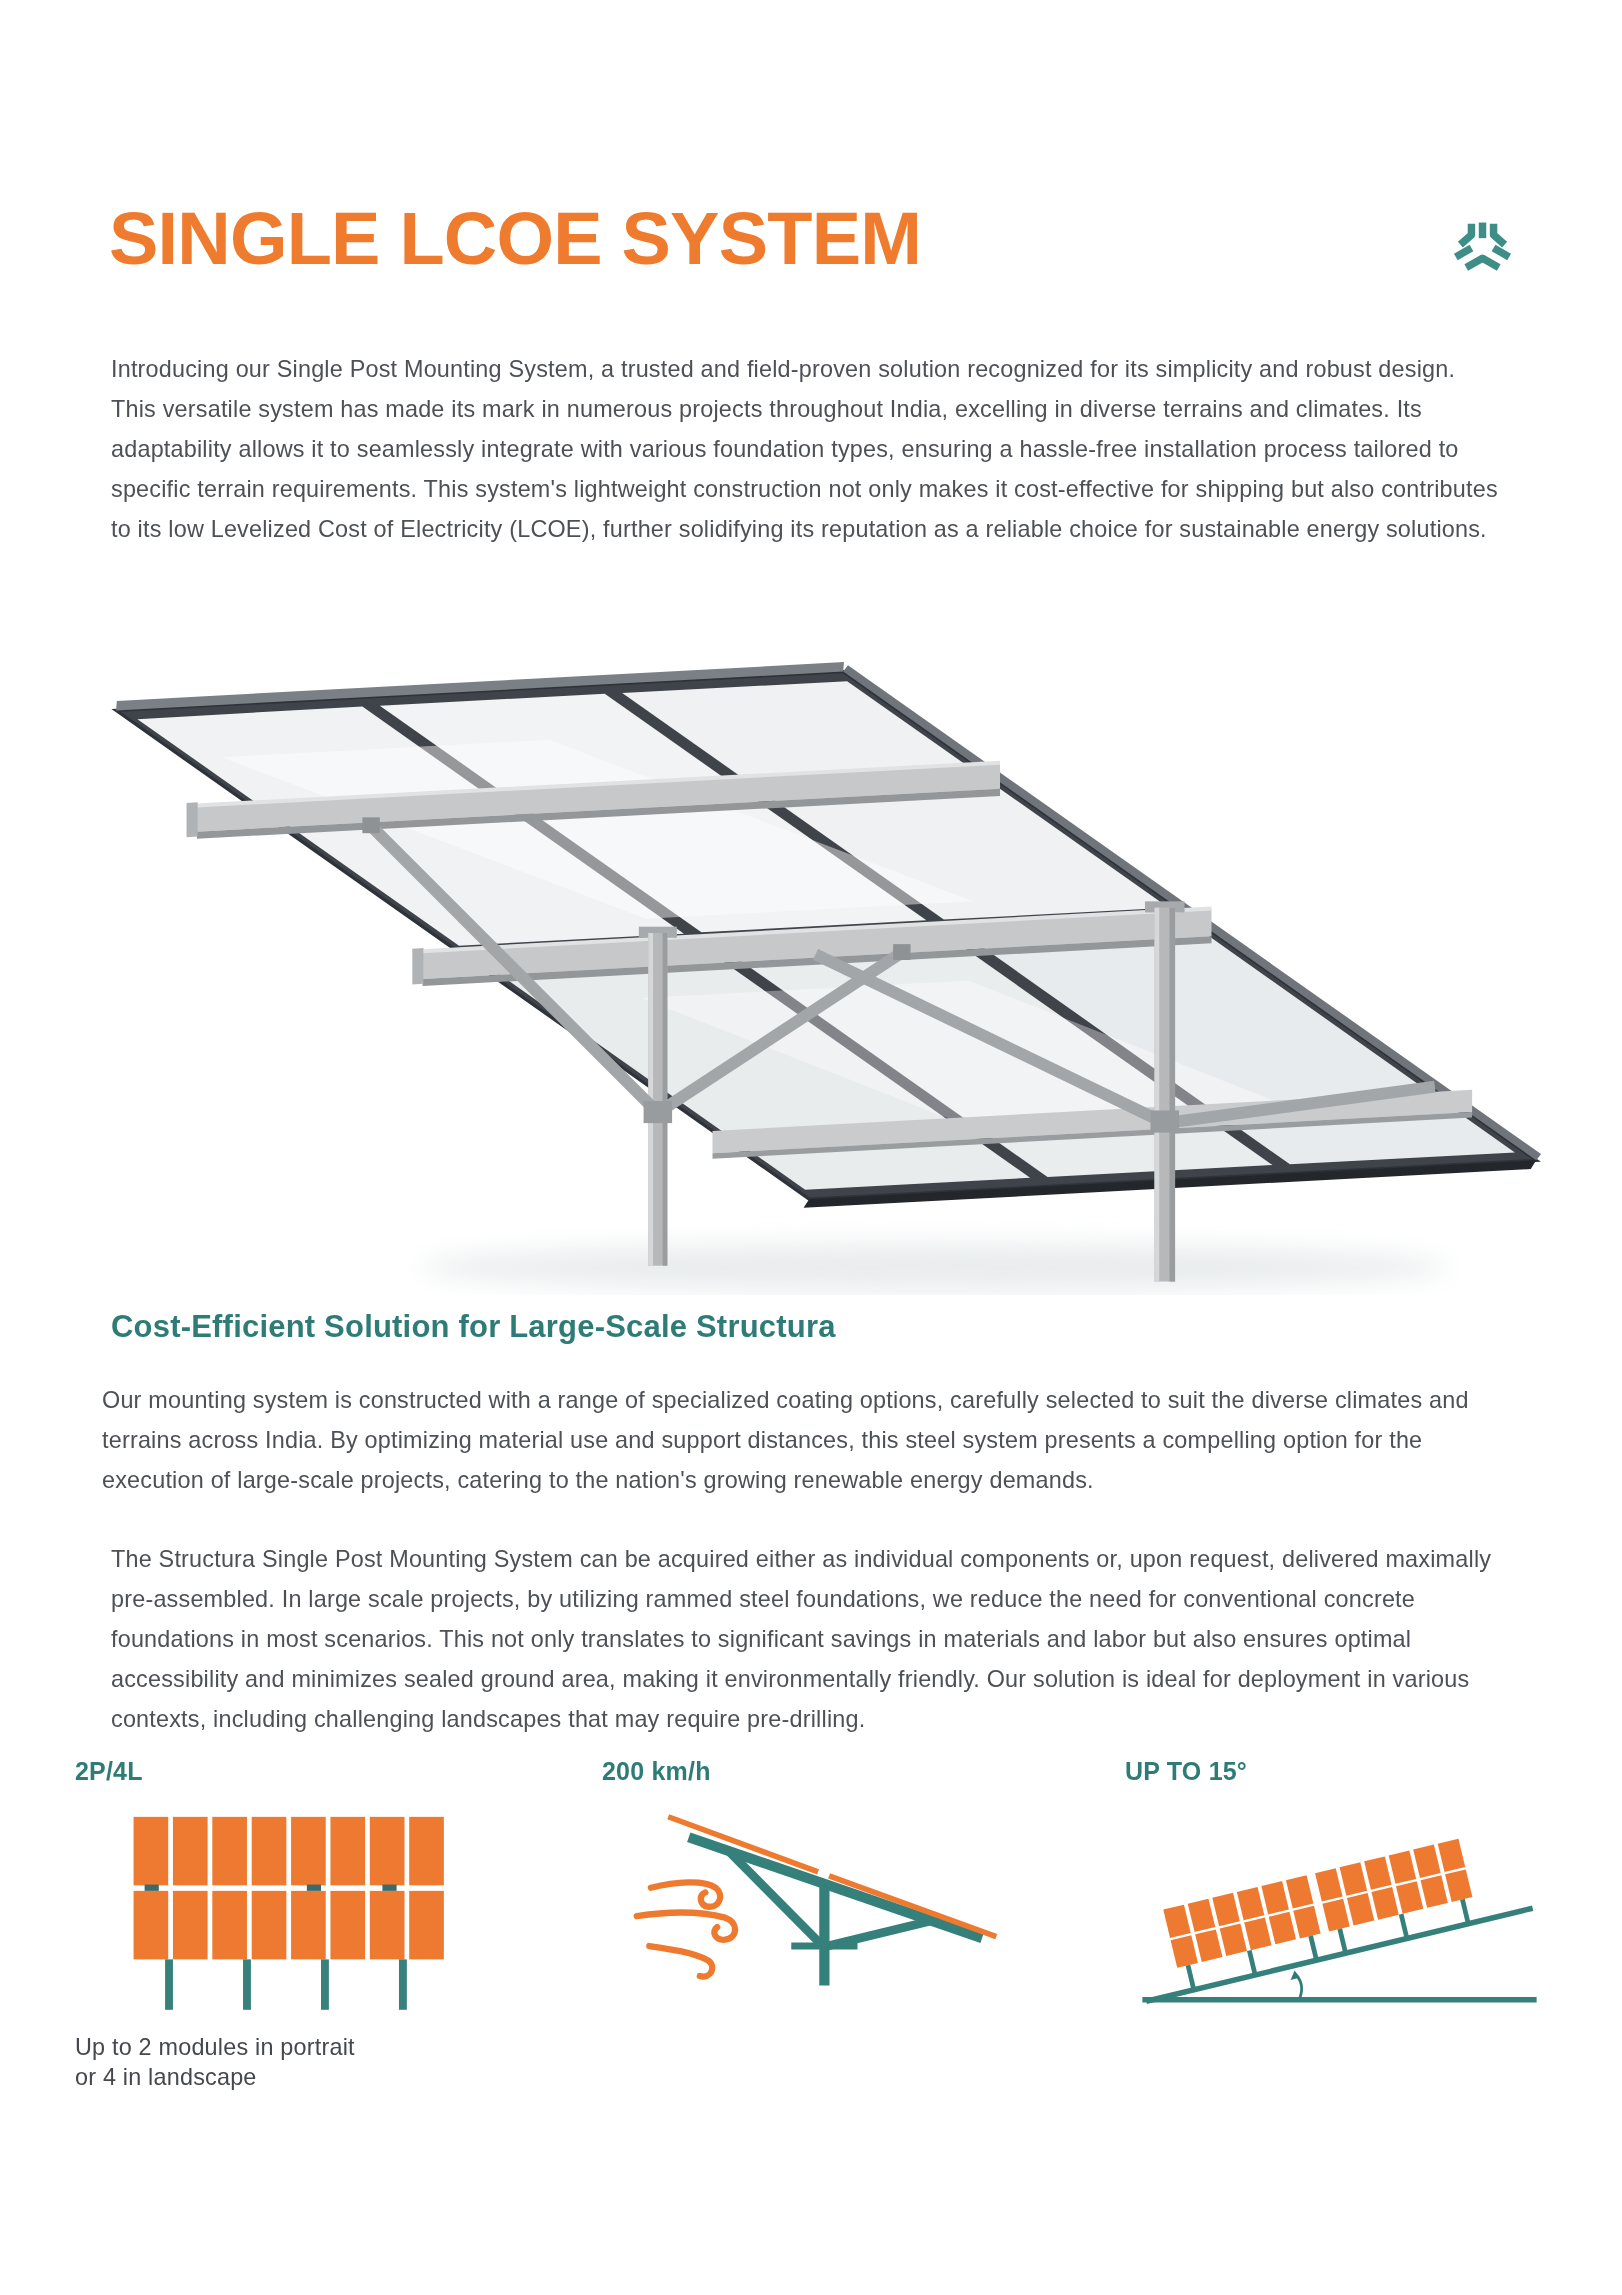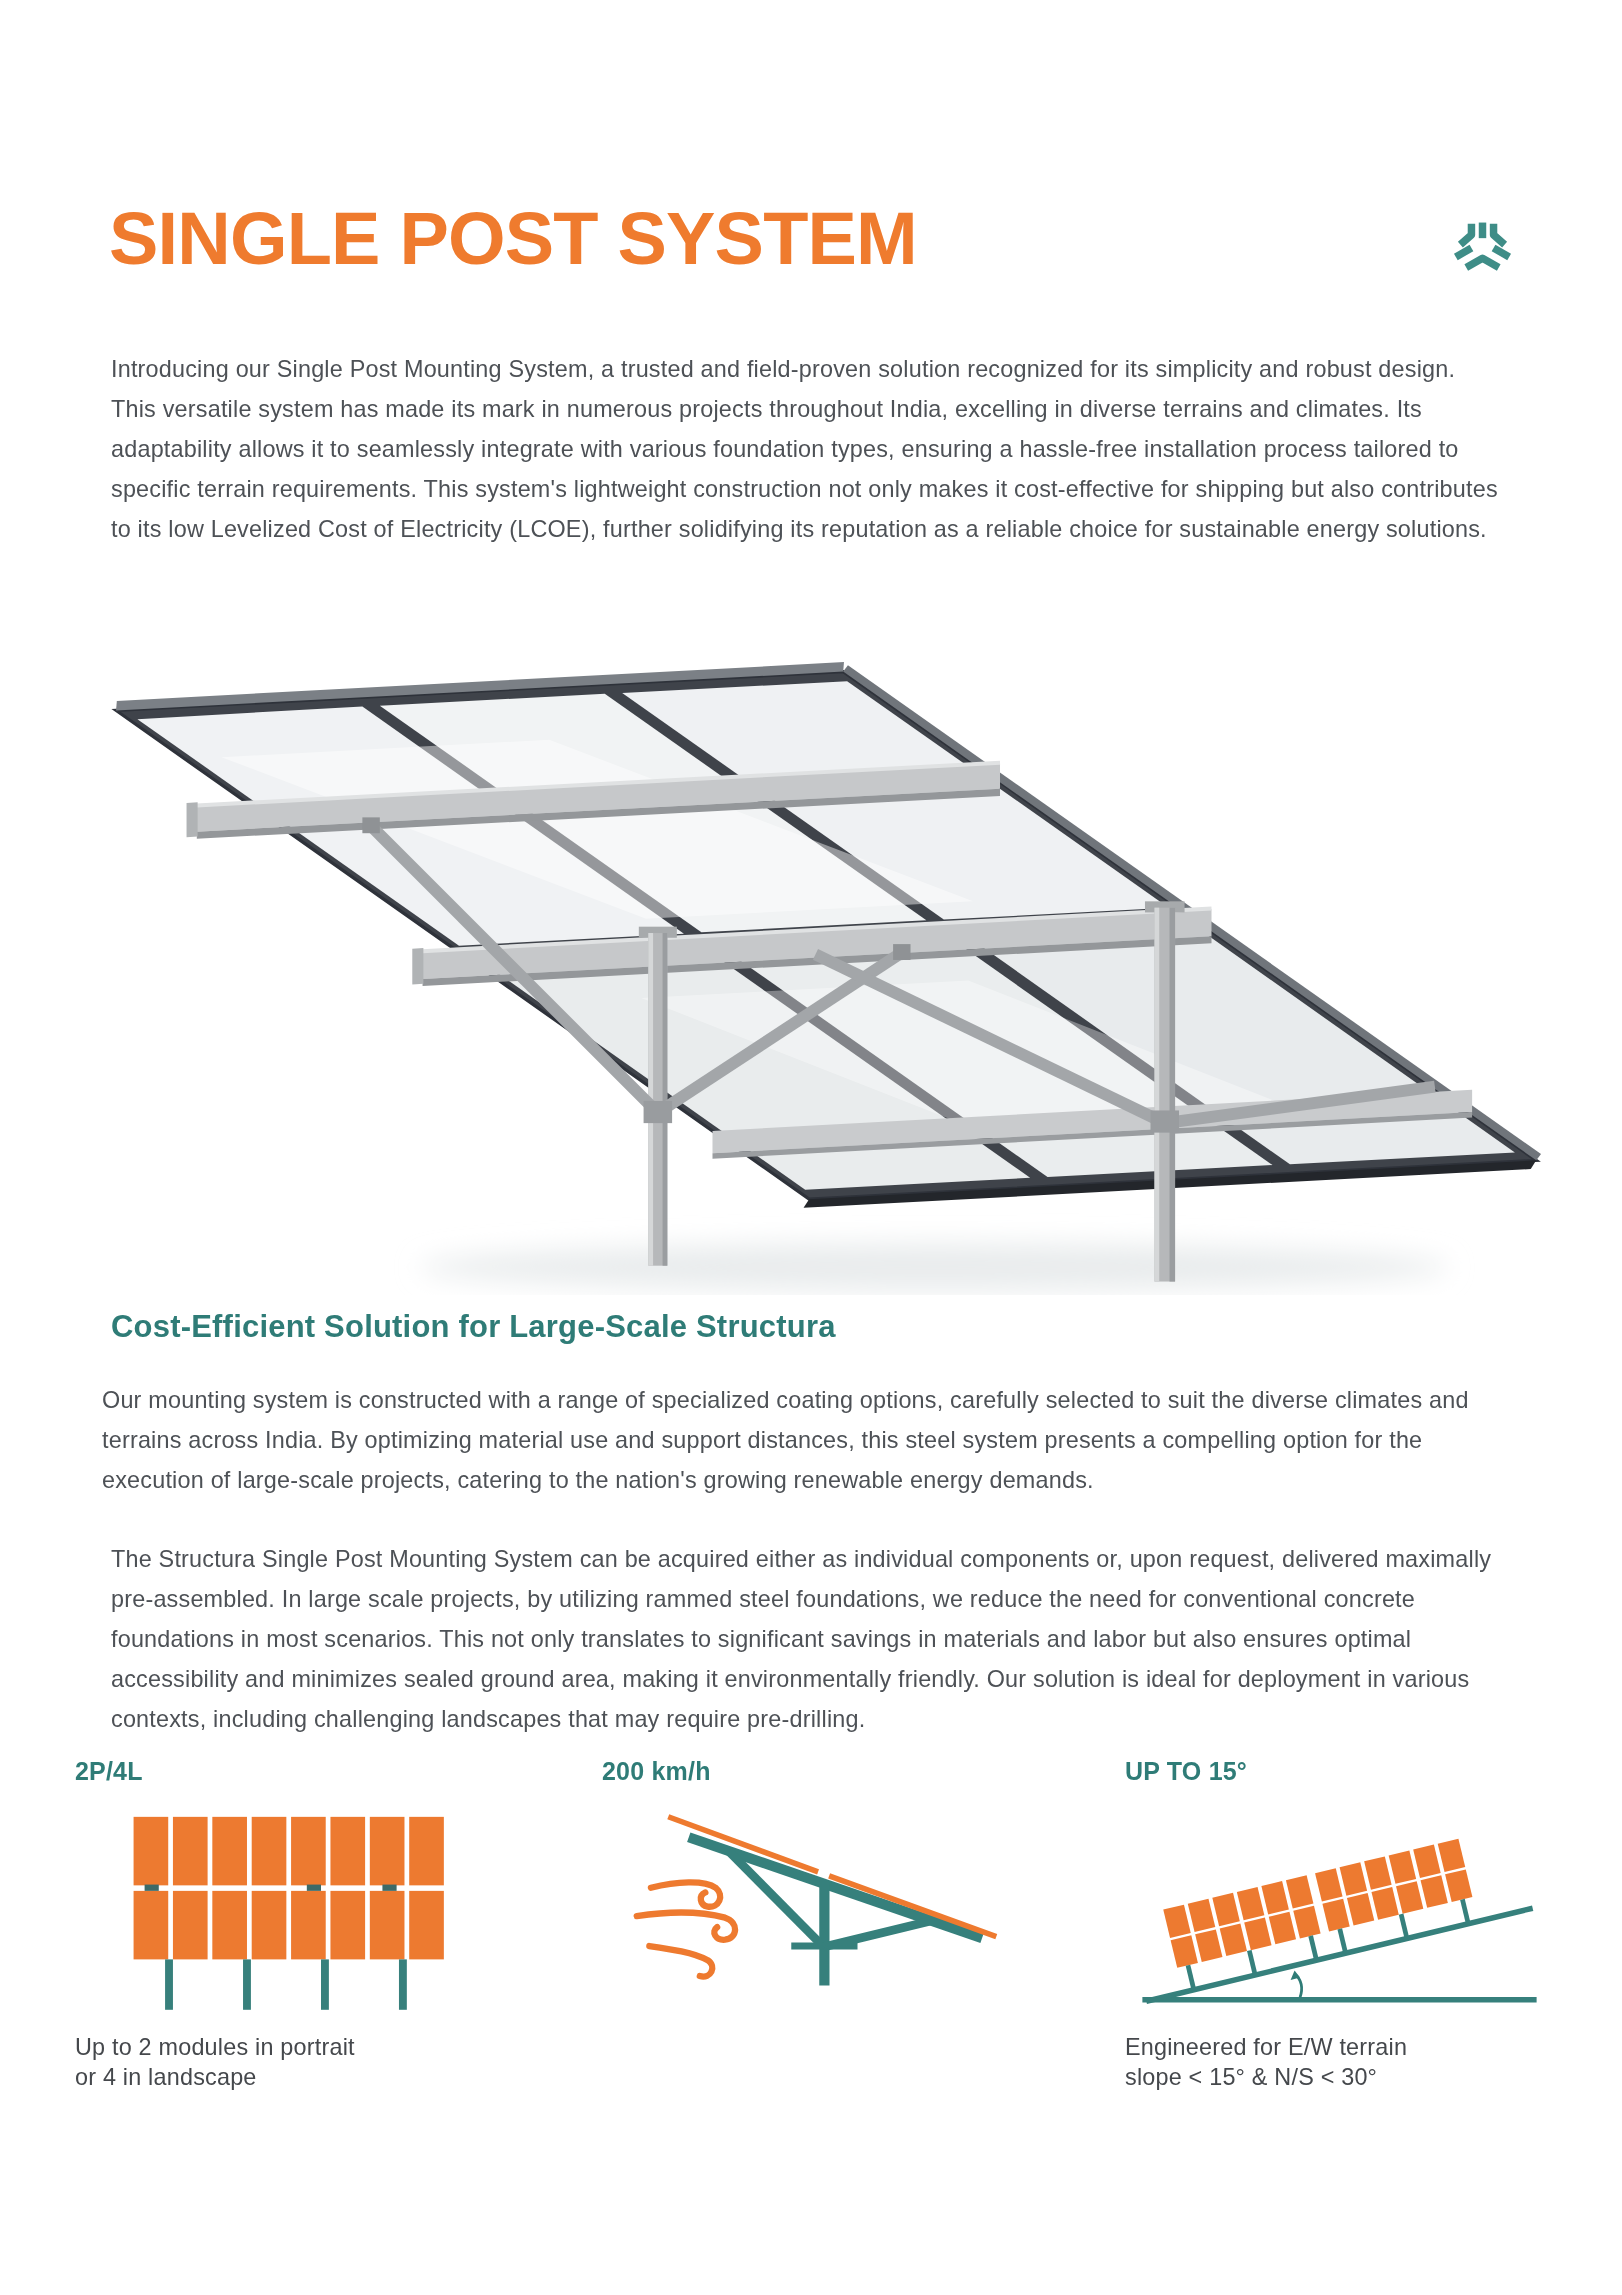--- a/index.html
+++ b/index.html
@@ -33,21 +33,21 @@
   .feature-label{font-size:25px;font-weight:700;color:#2F7C77;letter-spacing:0.2px;}
   .feature-icon{margin-top:24px;height:209px;display:flex;align-items:center;justify-content:center;}
   .feature-caption{
     margin-top:12.7px;font-size:23.4px;line-height:30px;color:#45484c;
     letter-spacing:0.2px;white-space:pre-line;
   }
 </style>
 </head>
 <body>
 
-<div class="abs" id="page-title">SINGLE POST SYSTEM</div>
+<div class="abs" id="page-title">SINGLE LCOE SYSTEM</div>
 
 <div class="abs" id="brand-logo">
   <svg viewBox="0 0 100 100" width="65" height="73">
     <g stroke="#3E8D87" stroke-width="11.5" fill="none" stroke-linecap="butt" stroke-linejoin="round">
       <path d="M50,7 L50,31"></path>
       <path d="M33,9 L33,26 L16,41"></path>
       <path d="M67,9 L67,26 L84,41"></path>
       <path d="M9,60 L33,46"></path>
       <path d="M91,60 L67,46"></path>
       <path d="M25,76 L50,62 L75,76"></path>
@@ -238,16 +238,14 @@
         </g>
       </g>
       <line x1="5" y1="238" x2="505" y2="238" stroke="#36807C" stroke-width="7"></line>
       <line x1="10" y1="240" x2="500" y2="122" stroke="#36807C" stroke-width="7"></line>
       <g>
         <path d="M205,235 Q211,217 199,206" stroke="#2F7C77" stroke-width="3.5" fill="none"></path>
         <polygon points="193,213 198,201 205,210" fill="#2F7C77"></polygon>
       </g>
     </svg>
   </div>
-  <div class="feature-caption">Engineered for E/W terrain
-slope &lt; 15° &amp; N/S &lt; 30°</div>
 </div>
 
 
 </body></html>

